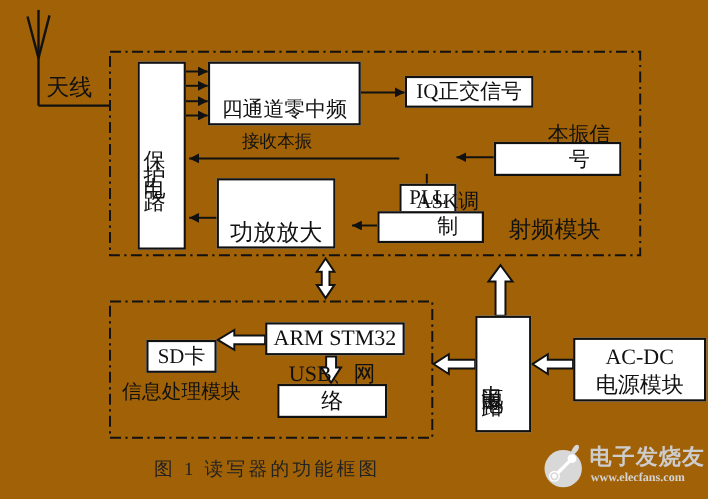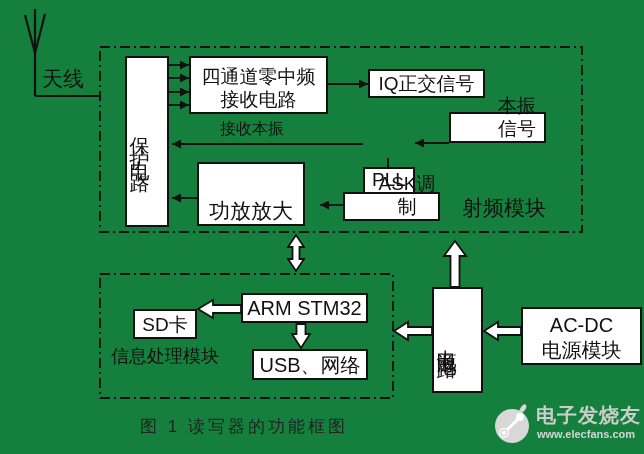--- a/index.html
+++ b/index.html
@@ -1,18 +1,18 @@
 <!DOCTYPE html>
 <html><head>
 <meta charset="utf-8">
 <style>
   html,body { margin:0; padding:0; background:#ffffff; }
   #canvas {
-    position:relative; width:644px; height:454px; background:#15803d;
-    font-family:Liberation Sans, sans-serif; color:#111;
+    position:relative; width:644px; height:454px; background:#a16207;
+    font-family:Liberation Serif, serif; color:#111;
     overflow:hidden;
   }
   #wires { position:absolute; left:0; top:0; width:644px; height:454px; }
   .box {
     position:absolute; box-sizing:border-box; border:2px solid #111;
     background:#fff; display:flex; align-items:flex-end; justify-content:center;
     text-align:center; line-height:1.25; font-size:20px;
   }
   .vtext { writing-mode:vertical-rl; text-orientation:upright; }
   .lbl { position:absolute; white-space:nowrap; }
@@ -74,39 +74,38 @@
   <div class="lbl" style="left:42px; top:65px; font-size:21px;">天线</div>
   <div class="lbl" style="left:220px; top:119px; font-size:16px;">接收本振</div>
   <div class="lbl" style="left:462px; top:194px; font-size:21px;">射频模块</div>
   <div class="lbl" style="left:111px; top:344px; font-size:18px;">信息处理模块</div>
 
   <div class="box vtext" style="left:125px; top:56px; width:44px; height:171px; font-size:20px; letter-spacing:12px; padding-top:6px;">保护电路</div>
 
   <div class="box two-line" style="left:189px; top:56px; width:139px; height:58px; font-size:19px;">
     <div>
       <span>四通道零中频</span>
-      <span>接收电路</span>
     </div>
   </div>
 
   <div class="box" style="left:368px; top:69px; width:117px; height:29px; font-size:19px;">IQ正交信号</div>
 
   <div class="box" style="left:363px; top:131px; width:52px; height:27px; font-size:19px;margin-top:36px;">PLL</div>
 
-  <div class="box" style="left:449px; top:112px; width:97px; height:31px; font-size:19px;padding-left:39px;">本振信号</div>
+  <div class="box" style="left:449px; top:129px; width:116px; height:31px; font-size:19px;padding-left:39px;">本振信号</div>
 
   <div class="box" style="left:197px; top:162px; width:108px; height:64px; font-size:21px;">功放放大</div>
 
   <div class="box" style="left:343px; top:192px; width:97px; height:29px; font-size:19px;padding-left:31px;">ASK调制</div>
 
   <div class="box" style="left:133px; top:293px; width:64px; height:30px; font-size:19px;margin-top:16px;">SD卡</div>
 
   <div class="box" style="left:241px; top:293px; width:127px; height:30px; font-size:20px;">ARM STM32</div>
 
-  <div class="box" style="left:252px; top:349px; width:116px; height:31px; font-size:20px;">USB、网络</div>
+  <div class="box" style="left:252px; top:349px; width:100px; height:31px; font-size:20px;">USB、网络</div>
 
   <div class="box vtext" style="left:432px; top:287px; width:51px; height:106px; font-size:20px; letter-spacing:3px;">电源电路</div>
 
   <div class="box two-line" style="left:521px; top:307px; width:121px; height:58px; font-size:20px;">
     <div>
       <span>AC-DC</span>
       <span>电源模块</span>
     </div>
   </div>
 

